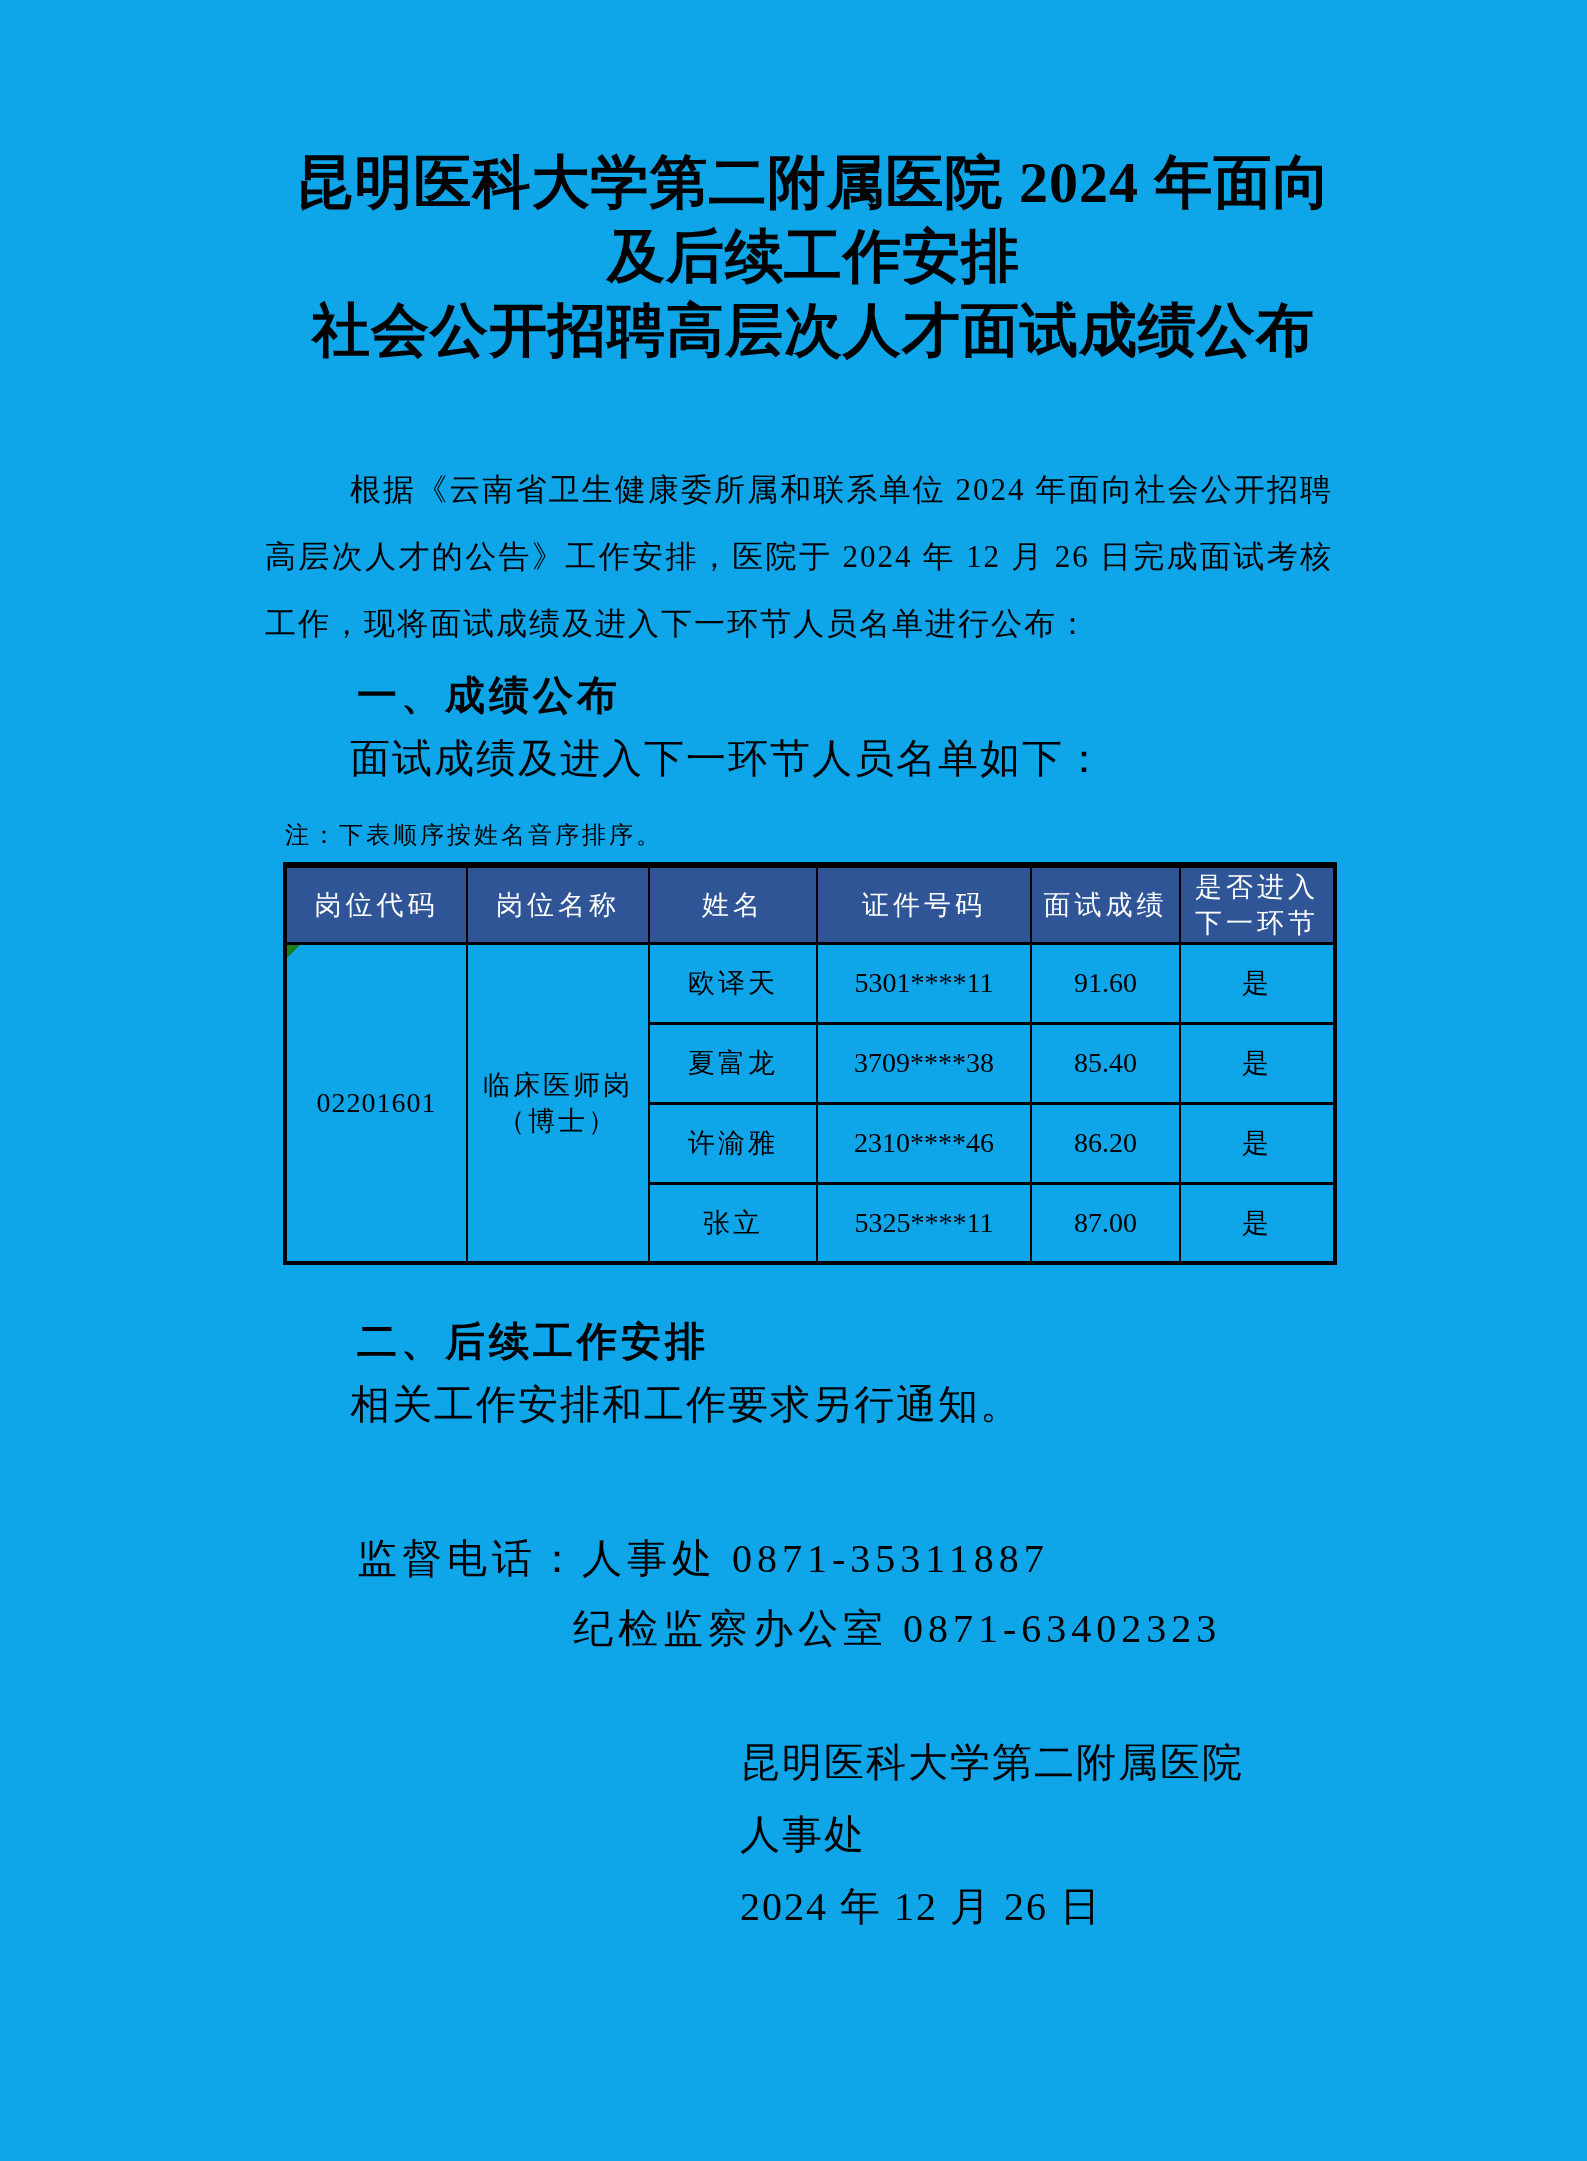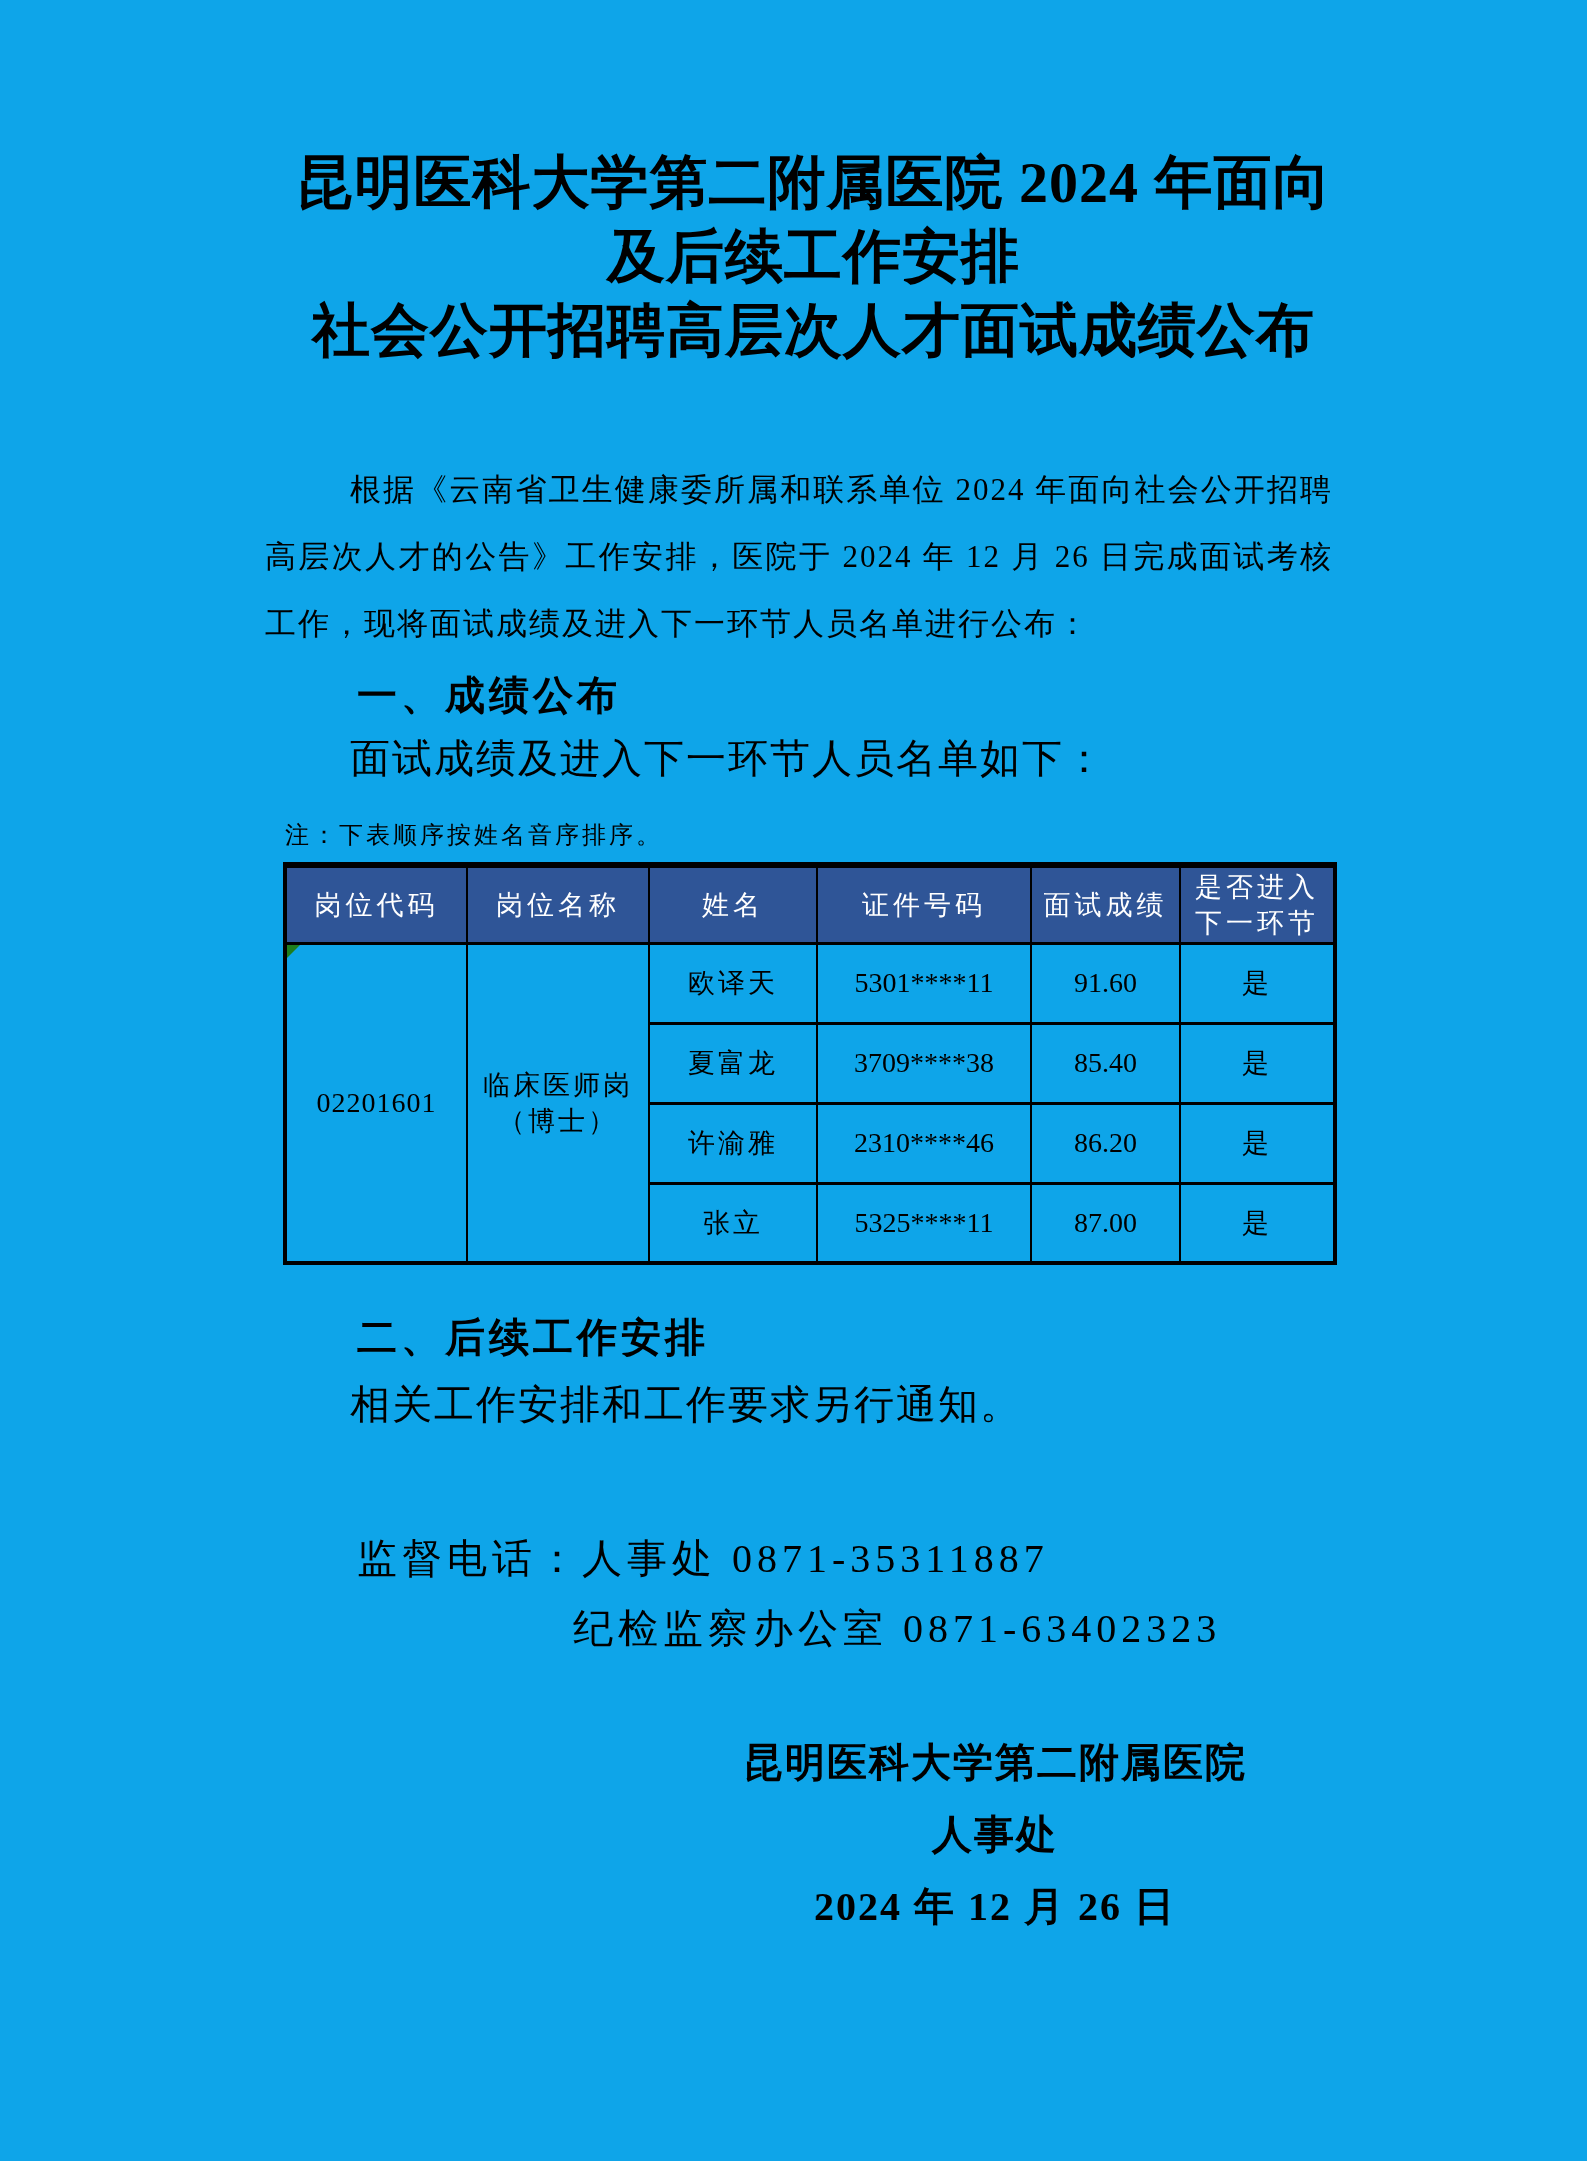--- a/index.html
+++ b/index.html
@@ -35,21 +35,21 @@
     text-align: justify;
   }
   .sec-heading {
     margin: 8px 0 0 357px;
     font-family: "Liberation Sans", "DejaVu Sans", sans-serif;
     font-weight: 700;
     font-size: 40px;
     line-height: 60px;
     letter-spacing: 4px;
   }
-  .sec-heading.second { margin-top: 46px; font-family: Liberation Mono, monospace; }
+  .sec-heading.second { margin-top: 46px; }
   .lead-line, .body-line {
     margin: 0 0 0 265px;
     width: 1068px;
     font-size: 40px;
     line-height: 67px;
     letter-spacing: 2px;
     text-indent: 85px;
   }
   .table-note {
     margin: 26px 0 0 285px;
@@ -109,25 +109,23 @@
     width: 1100px;
     font-size: 40px;
     line-height: 70px;
     letter-spacing: 5px;
   }
   .phone-line.first { margin-top: 86px; text-indent: 92px; }
   .phone-line.secondline { text-indent: 308px; }
   .signature {
     margin: 63px 0 0 740px;
     width: 510px;
-    text-align: center;
     font-size: 40px;
     line-height: 72px;
     letter-spacing: 2px;
-    font-weight: bold;
   }
   .signature p { margin: 0; }
   p, h1, h2 { margin: 0; }
 </style>
 </head>
 <body>
 
 <div class="page">
 
   <h1 class="doc-title">

